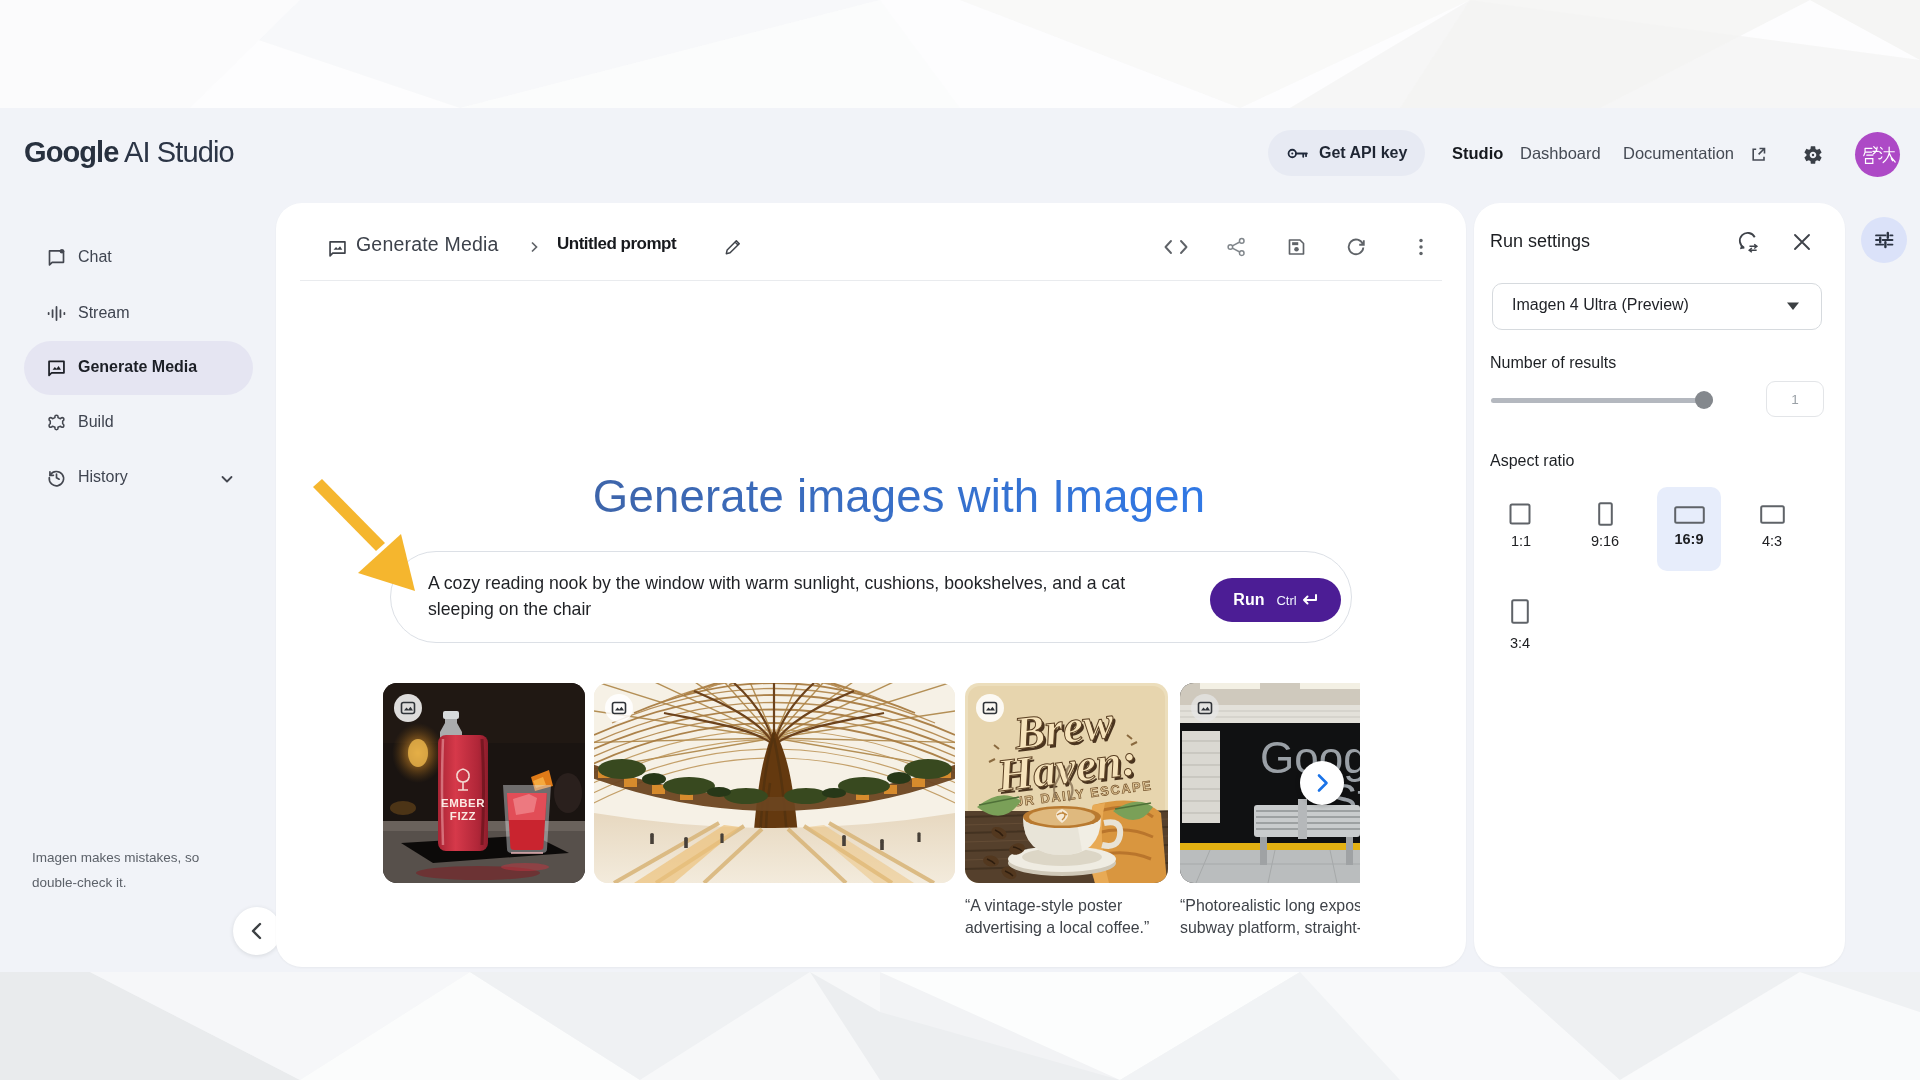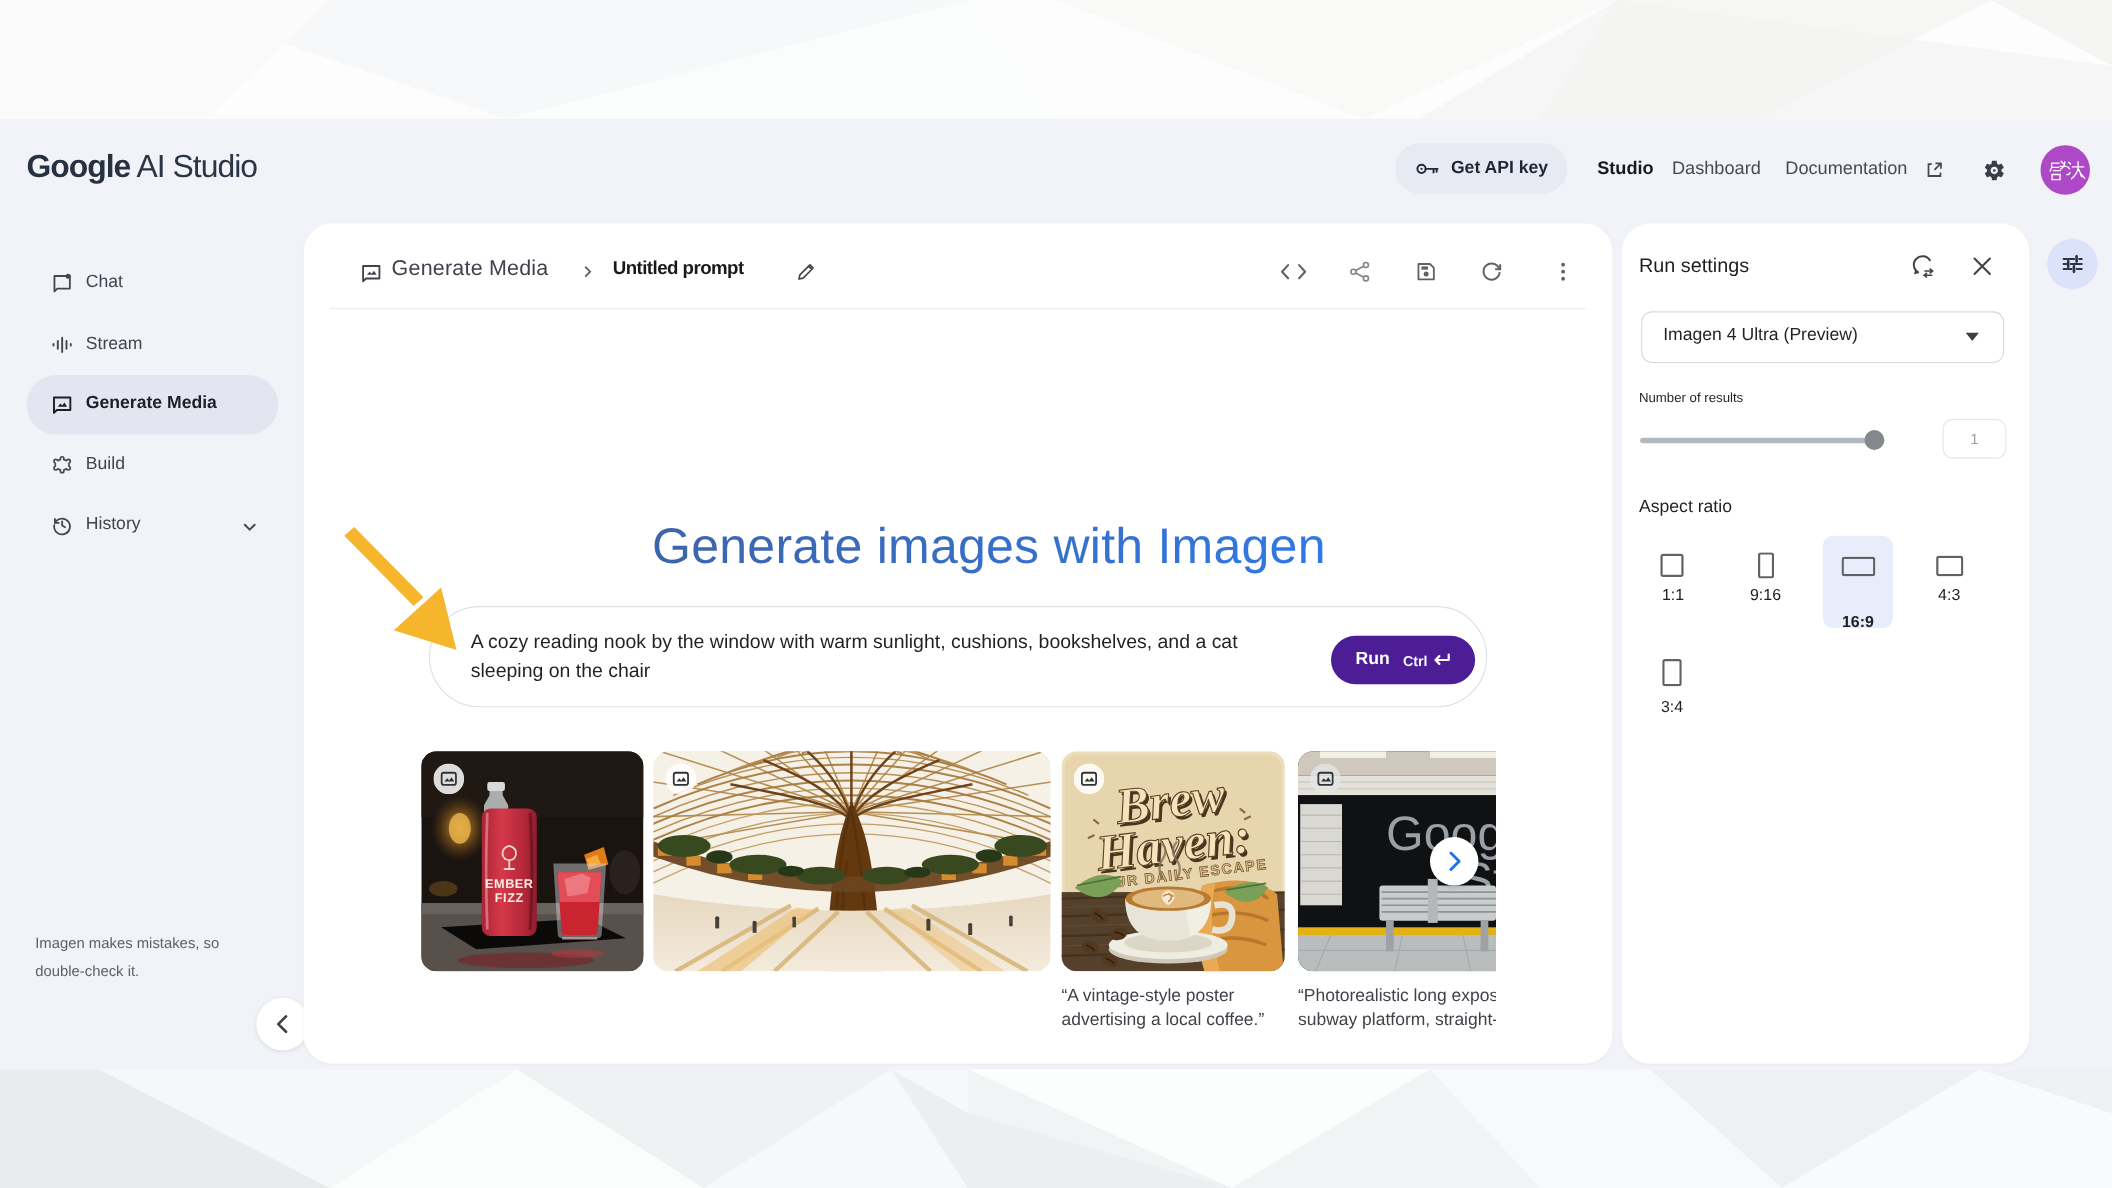--- a/index.html
+++ b/index.html
@@ -154,21 +154,21 @@
       <circle cx="12" cy="12" r="1.9"></circle>
       <circle cx="12" cy="19" r="1.9"></circle>
   </svg>
 
   <div class="abs" style="left:276px;top:471px;width:1190px;text-align:center;font-size:45.5px;font-weight:500;letter-spacing:0.2px;background:linear-gradient(90deg,#40619f 15%,#2e7cf0 85%);-webkit-background-clip:text;background-clip:text;color:transparent;margin-left:28px;">Generate images with Imagen</div>
 
   <div class="abs" style="left:390px;top:551px;width:962px;height:92px;border-radius:46px;background:#fff;border:1px solid #dce0e6;"></div>
   <div class="abs" style="left:428px;top:571px;width:740px;font-size:17.7px;line-height:25.5px;color:#1f2125;">A cozy reading nook by the window with warm sunlight, cushions, bookshelves, and a cat sleeping on the chair</div>
   <div class="abs" style="left:1210px;top:578px;width:131px;height:44px;border-radius:22px;background:#4c1d95;display:flex;align-items:center;justify-content:center;">
     <span style="font-size:16px;font-weight:700;color:#fff;">Run</span>
-    <span style="font-size:13px;font-weight:700;color:#f0f4ff;margin-left:12px;">Ctrl</span>
+    <span style="font-size:13px;font-weight:400;color:#f0f4ff;margin-left:12px;">Ctrl</span>
     <svg width="17" height="14" viewBox="0 0 17 14" fill="none" stroke="#fff" stroke-width="2" style="margin-left:4px;">
       <path d="M15 2 v5 H3 M6.5 3.5 L3 7 l3.5 3.5" stroke-linejoin="round" stroke-linecap="round"></path>
     </svg>
   </div>
 
   <svg class="abs" style="left:300px;top:470px" width="130" height="130" viewBox="0 0 130 130">
     <path d="M13 17 L22 9 L85 73 L76 81 Z" fill="#f5b62e"></path>
     <polygon points="58,103 101,64 115,121" fill="#f5b62e"></polygon>
   </svg>
 
@@ -470,40 +470,40 @@
   <svg class="abs" style="left:1790px;top:230px" width="24" height="24" viewBox="0 0 24 24" fill="none" stroke="#3f434a" stroke-width="1.9" stroke-linecap="round">
     <path d="M5 5 L19 19 M19 5 L5 19"></path>
   </svg>
 
   <div class="abs" style="left:1492px;top:283px;width:330px;height:47px;border-radius:10px;border:1px solid #d6dade;background:#fff;"></div>
   <div class="abs" style="left:1512px;top:296px;font-size:16px;color:#1f2126;">Imagen 4 Ultra (Preview)</div>
   <svg class="abs" style="left:1786px;top:301px" width="14" height="10" viewBox="0 0 14 10">
       <polygon points="1,1.5 13,1.5 7,9" fill="#3c4043"></polygon>
     </svg>
 
-  <div class="abs" style="left:1490px;top:354px;font-size:12px;color:#1d2024;">Number of results</div>
+  <div class="abs" style="left:1490px;top:354px;font-size:16px;color:#1d2024;">Number of results</div>
   <div class="abs" style="left:1491px;top:398px;width:222px;height:5px;border-radius:3px;background:#b4b8bf;"></div>
   <div class="abs" style="left:1695px;top:391px;width:18px;height:18px;border-radius:50%;background:#84888d;"></div>
   <div class="abs" style="left:1766px;top:381px;width:58px;height:36px;border-radius:9px;border:1px solid #e3e5e8;display:flex;align-items:center;justify-content:center;font-size:13.5px;color:#9aa0a6;">1</div>
 
   <div class="abs" style="left:1490px;top:452px;font-size:16px;color:#1d2024;">Aspect ratio</div>
   <div class="abs" style="left:1657px;top:487px;width:64px;height:84px;border-radius:10px;background:#e7edfb;"></div>
 
   <svg class="abs" style="left:1509px;top:503px" width="22" height="22" viewBox="0 0 22 22" fill="none" stroke="#5f6368" stroke-width="2">
       <rect x="1.5" y="1.5" width="19" height="19" rx="1.5"></rect>
     </svg>
   <div class="abs" style="left:1499px;top:533px;width:44px;text-align:center;font-size:14.5px;color:#202124;">1:1</div>
   <svg class="abs" style="left:1598px;top:502px" width="15" height="24" viewBox="0 0 15 24" fill="none" stroke="#5f6368" stroke-width="2">
       <rect x="1.2" y="1.2" width="12.6" height="21.6" rx="1.5"></rect>
     </svg>
   <div class="abs" style="left:1583px;top:533px;width:44px;text-align:center;font-size:14.5px;color:#202124;">9:16</div>
   <svg class="abs" style="left:1674px;top:506px" width="31" height="18" viewBox="0 0 31 18" fill="none" stroke="#5f6368" stroke-width="2">
       <rect x="1.2" y="1.2" width="28.6" height="15.6" rx="1.5"></rect>
     </svg>
-  <div class="abs" style="left:1667px;top:531px;width:44px;text-align:center;font-size:14.5px;font-weight:700;color:#202124;margin-top:27px;">16:9</div>
+  <div class="abs" style="left:1667px;top:531px;width:44px;text-align:center;font-size:14.5px;font-weight:700;color:#202124;">16:9</div>
   <svg class="abs" style="left:1760px;top:505px" width="25" height="19" viewBox="0 0 25 19" fill="none" stroke="#5f6368" stroke-width="2">
       <rect x="1.2" y="1.2" width="22.6" height="16.6" rx="1.5"></rect>
     </svg>
   <div class="abs" style="left:1750px;top:533px;width:44px;text-align:center;font-size:14.5px;color:#202124;">4:3</div>
   <svg class="abs" style="left:1511px;top:599px" width="18" height="25" viewBox="0 0 18 25" fill="none" stroke="#5f6368" stroke-width="2">
       <rect x="1.2" y="1.2" width="15.6" height="22.6" rx="1.5"></rect>
     </svg>
   <div class="abs" style="left:1498px;top:635px;width:44px;text-align:center;font-size:14.5px;color:#202124;">3:4</div>
 
   <div class="abs" style="left:1861px;top:217px;width:46px;height:46px;border-radius:50%;background:#dbe2f9;"></div>

